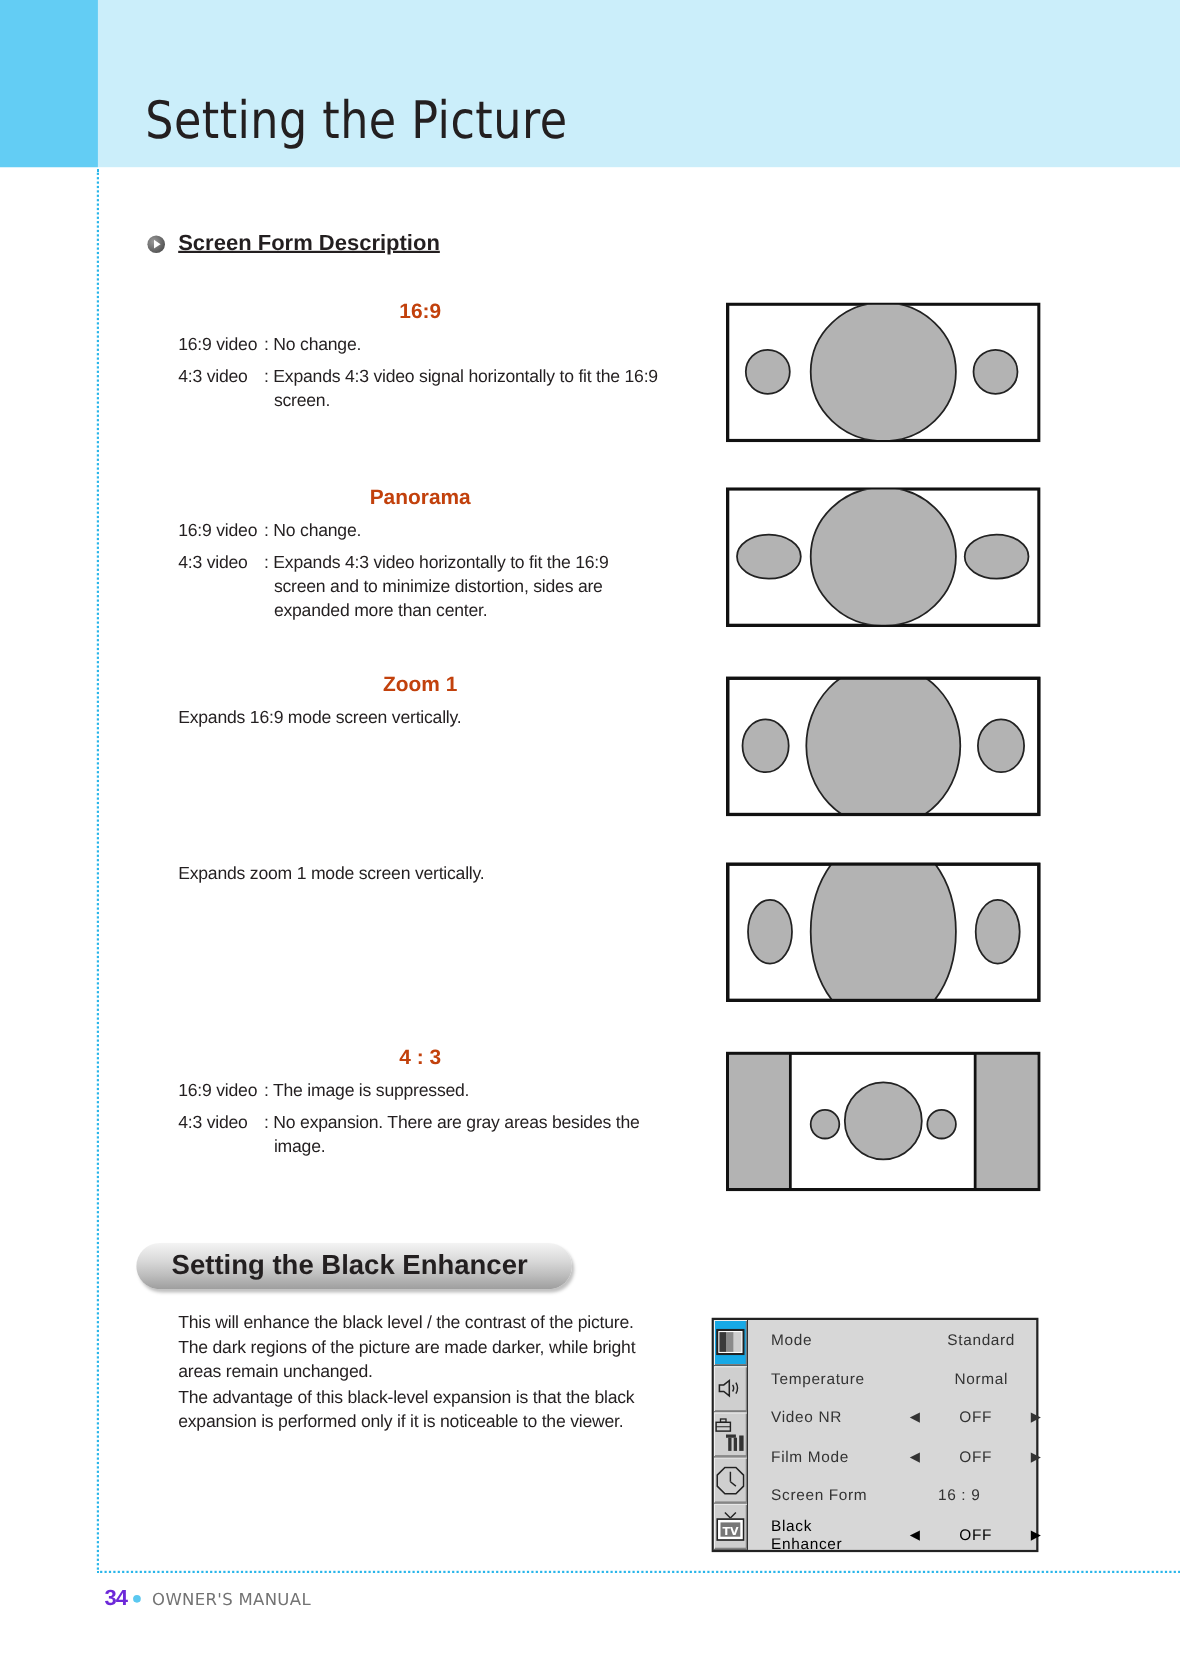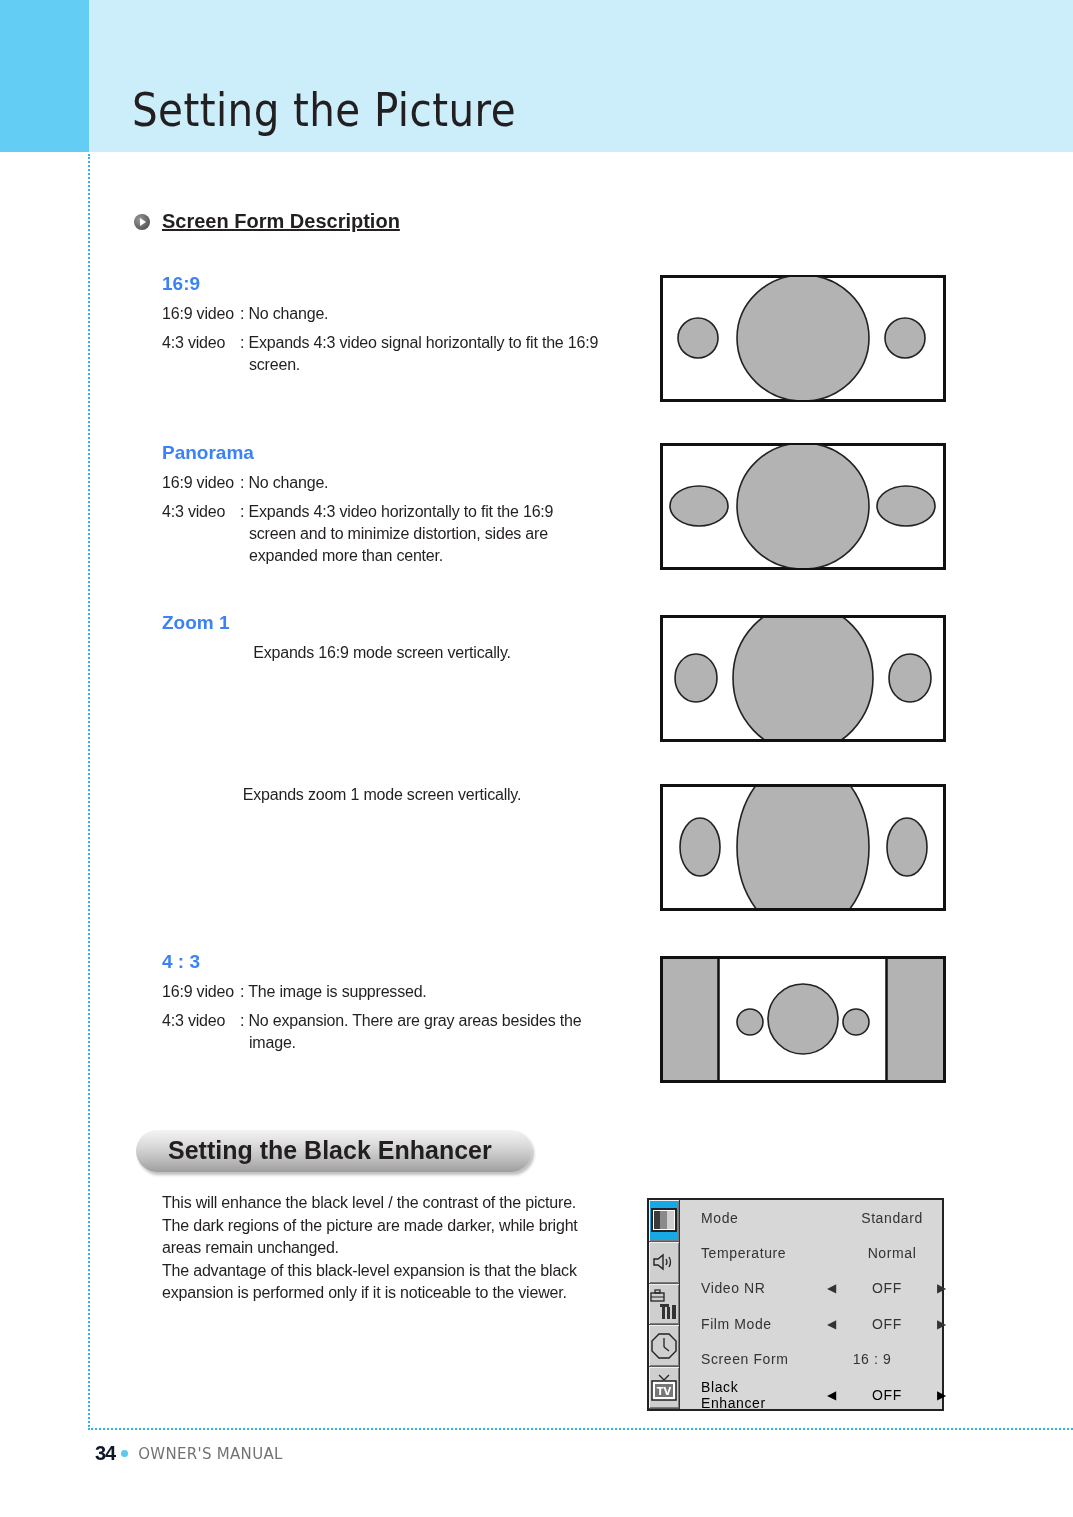--- a/index.html
+++ b/index.html
@@ -12,51 +12,51 @@
 
   .dotted-v { position: absolute; left: 88px; top: 154px; width: 0; height: 1276px; border-left: 2px dotted #29b6ea; }
   .dotted-h { position: absolute; left: 88px; top: 1428px; width: 985px; height: 0; border-top: 2px dotted #29b6ea; }
 
   .section-head { position: absolute; left: 134px; top: 210px; display: flex; align-items: center; text-decoration: underline; }
   .bullet-icon { width: 16px; height: 16px; border-radius: 50%; background: radial-gradient(circle at 35% 35%, #9a9a9a, #3c3c3c); position: relative; margin-right: 12px; }
   .bullet-icon::after { content: ""; position: absolute; left: 6px; top: 4px; border-left: 6px solid #ffffff; border-top: 4px solid transparent; border-bottom: 4px solid transparent; }
   .section-title { font-size: 20px; font-weight: bold; color: #231f20; }
 
   .mode-block { position: absolute; left: 162px; width: 440px; }
-  .mode-title { font-size: 19px; font-weight: bold; margin-bottom: 8px; color: #3b82f6; }
+  .mode-title { font-size: 19px; font-weight: bold; margin-bottom: 8px; color: #c2410c; text-align: center; }
   .mode-line { display: flex; font-size: 16px; line-height: 22px; color: #231f20; margin-bottom: 7px; letter-spacing: -0.2px; }
   .mode-line .lbl { width: 78px; flex: none; white-space: pre; }
   .mode-line .txt { flex: 1; }
-  .mode-desc { font-size: 16px; line-height: 22px; letter-spacing: -0.2px; text-align: center; }
+  .mode-desc { font-size: 16px; line-height: 22px; letter-spacing: -0.2px; }
 
   .diagram { position: absolute; left: 660px; width: 286px; height: 127px; }
   .diagram svg { display: block; }
 
-  .pill-header { position: absolute; left: 136px; top: 1130px; width: 396px; height: 42px; border-radius: 21px;
+  .pill-header { position: absolute; left: 124px; top: 1130px; width: 396px; height: 42px; border-radius: 21px;
     background: linear-gradient(to bottom, #f4f4f4 0%, #d8d8d8 40%, #bdbdbd 70%, #9e9e9e 100%);
     box-shadow: 2px 3px 3px rgba(0,0,0,0.25); }
   .pill-title { position: absolute; left: 32px; top: 6px; font-size: 25px; font-weight: bold; color: #231f20; white-space: nowrap; }
 
   .be-desc { position: absolute; left: 162px; top: 1192px; width: 440px; font-size: 16px; line-height: 22.6px; color: #231f20; letter-spacing: -0.2px; }
   .be-desc p { margin: 0; }
 
   .osd { position: absolute; left: 647px; top: 1198px; width: 297px; height: 213px; background: #d7d7d7; border: 2px solid #222; display: flex; }
   .osd-side { width: 41px; background: #8e8e8e; border-right: 1px solid #333; display: flex; flex-direction: column; }
   .osd-tab { height: 58px; margin: 0; border-bottom: 1px solid #5a5a5a; background: #cfcfcf; display: flex; align-items: center; justify-content: center; box-shadow: inset 1px 1px 0 #f0f0f0, inset -1px -1px 0 #7a7a7a; }
   .osd-tab.active { background: #17a9e6; }
   .osd-menu { flex: 1; padding: 0 0 0 21px; }
   .osd-row { height: 35.4px; display: flex; align-items: center; font-size: 14px; letter-spacing: 0.6px; color: #333; gap: 15px; }
   .osd-row .name { width: 106px; }
   .osd-row .arrow-l, .osd-row .arrow-r { width: 20px; font-size: 12px; text-align: center; }
   .osd-row .val { width: 60px; text-align: center; }
   .osd-row.plain .val { width: 100px; margin-left: 20px; }
   .osd-row.selected { color: #000000; }
 
   .footer { position: absolute; left: 95px; top: 1442px; display: flex; align-items: center; }
-  .page-num { font-size: 20px; font-weight: bold; color: #0f172a; letter-spacing: -1px; }
+  .page-num { font-size: 20px; font-weight: bold; color: #6d28d9; letter-spacing: -1px; }
   .footer-dot { width: 7px; height: 7px; border-radius: 50%; background: #5bc8f0; margin: 0 10px 0 6px; }
   .footer-label { font-family: "DejaVu Sans", sans-serif; font-size: 15px; color: #737373; letter-spacing: 0.3px; }
 </style>
 </head>
 <body>
 
 <div class="header-band"></div>
 <div class="header-tab"></div>
 <h1 class="page-title">Setting the Picture</h1>
 

